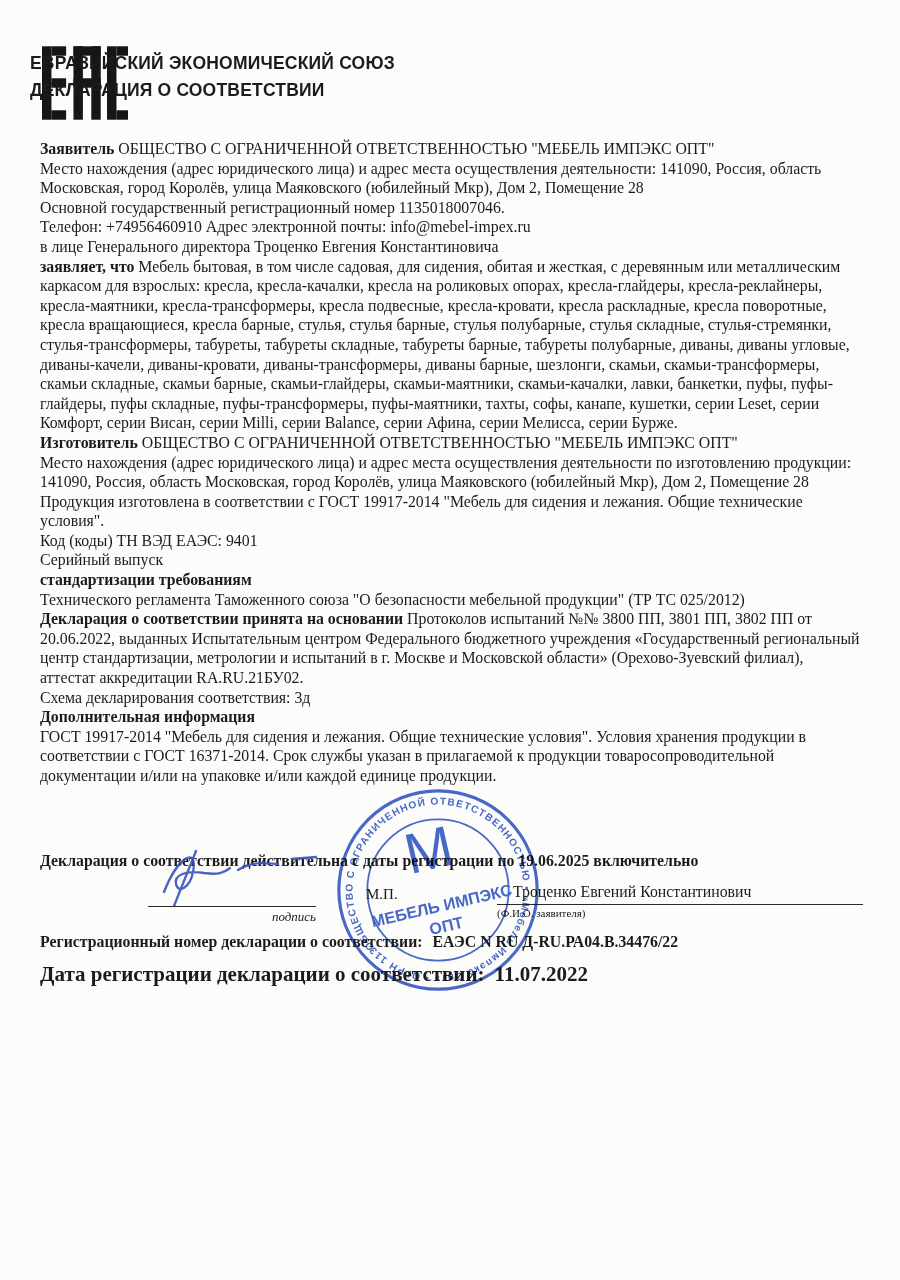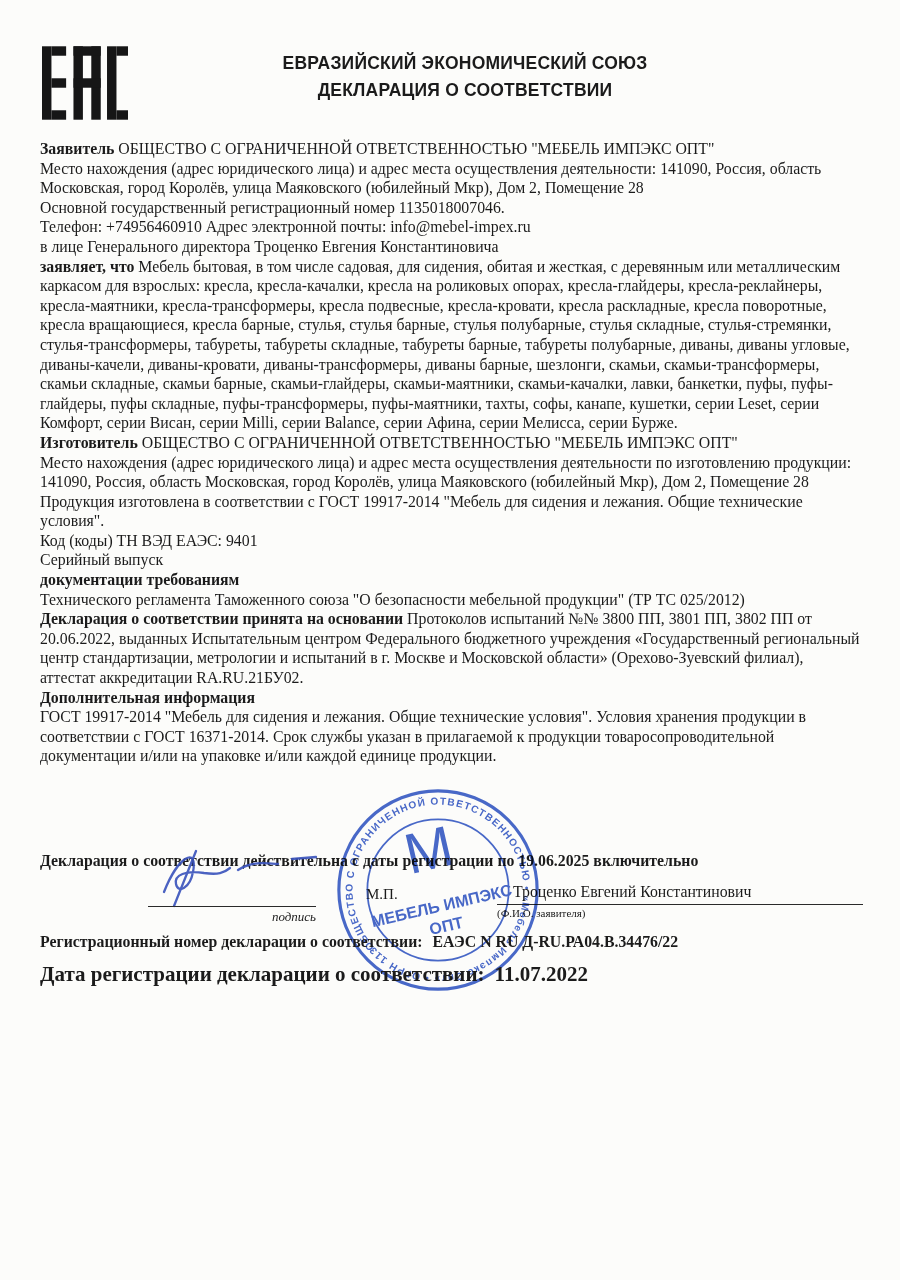--- a/index.html
+++ b/index.html
@@ -9,21 +9,20 @@
     background:#fcfcfa;
     overflow:hidden;
     font-family:"Liberation Serif", serif;
     color:#1b1b1b;
   }
   
   .eac-logo{position:absolute;left:42px;top:46px;}
   .doc-title{
     position:absolute;left:0;top:50px;width:100%;
     padding-left:30px;box-sizing:border-box;
-    text-align:center;
     font-family:"Liberation Sans", sans-serif;
     font-weight:bold;font-size:17.5px;line-height:27px;
     letter-spacing:.2px;
   }
   
   .doc-body{
     position:absolute;left:40px;top:139px;width:822px;
     font-size:15.8px;line-height:19.6px;
   }
   .doc-body p{margin:0;}
@@ -79,23 +78,24 @@
     <p><span class="b">Заявитель</span> <span>ОБЩЕСТВО С ОГРАНИЧЕННОЙ ОТВЕТСТВЕННОСТЬЮ "МЕБЕЛЬ ИМПЭКС ОПТ"</span></p>
     <p>Место нахождения (адрес юридического лица) и адрес места осуществления деятельности: 141090, Россия, область Московская, город Королёв, улица Маяковского (юбилейный Мкр), Дом 2, Помещение 28</p>
     <p>Основной государственный регистрационный номер 1135018007046.</p>
     <p>Телефон: +74956460910 Адрес электронной почты: info@mebel-impex.ru</p>
     <p>в лице Генерального директора Троценко Евгения Константиновича</p>
     <p><span class="b">заявляет, что</span> <span>Мебель бытовая, в том числе садовая, для сидения, обитая и жесткая, с деревянным или металлическим каркасом для взрослых: кресла, кресла-качалки, кресла на роликовых опорах, кресла-глайдеры, кресла-реклайнеры, кресла-маятники, кресла-трансформеры, кресла подвесные, кресла-кровати, кресла раскладные, кресла поворотные, кресла вращающиеся, кресла барные, стулья, стулья барные, стулья полубарные, стулья складные, стулья-стремянки, стулья-трансформеры, табуреты, табуреты складные, табуреты барные, табуреты полубарные, диваны, диваны угловые, диваны-качели, диваны-кровати, диваны-трансформеры, диваны барные, шезлонги, скамьи, скамьи-трансформеры, скамьи складные, скамьи барные, скамьи-глайдеры, скамьи-маятники, скамьи-качалки, лавки, банкетки, пуфы, пуфы-глайдеры, пуфы складные, пуфы-трансформеры, пуфы-маятники, тахты, софы, канапе, кушетки, серии Leset, серии Комфорт, серии Висан, серии Milli, серии Balance, серии Афина, серии Мелисса, серии Бурже.</span></p>
     <p><span class="b">Изготовитель</span> <span>ОБЩЕСТВО С ОГРАНИЧЕННОЙ ОТВЕТСТВЕННОСТЬЮ "МЕБЕЛЬ ИМПЭКС ОПТ"</span></p>
     <p>Место нахождения (адрес юридического лица) и адрес места осуществления деятельности по изготовлению продукции: 141090, Россия, область Московская, город Королёв, улица Маяковского (юбилейный Мкр), Дом 2, Помещение 28 Продукция изготовлена в соответствии с ГОСТ 19917-2014 "Мебель для сидения и лежания. Общие технические условия".</p>
     <p>Код (коды) ТН ВЭД ЕАЭС: 9401</p>
     <p>Серийный выпуск</p>
-    <p class="b">документации требованиям</p>
+    <p class="b">стандартизации требованиям</p>
     <p>Технического регламента Таможенного союза "О безопасности мебельной продукции" (ТР ТС 025/2012)</p>
     <p><span class="b">Декларация о соответствии принята на основании</span> <span>Протоколов испытаний №№ 3800 ПП, 3801 ПП, 3802 ПП от 20.06.2022, выданных Испытательным центром Федерального бюджетного учреждения «Государственный региональный центр стандартизации, метрологии и испытаний в г. Москве и Московской области» (Орехово-Зуевский филиал), аттестат аккредитации RA.RU.21БУ02.</span></p>
+    <p>Схема декларирования соответствия: 3д</p>
     <p class="b">Дополнительная информация</p>
     <p>ГОСТ 19917-2014 "Мебель для сидения и лежания. Общие технические условия". Условия хранения продукции в соответствии с ГОСТ 16371-2014. Срок службы указан в прилагаемой к продукции товаросопроводительной документации и/или на упаковке и/или каждой единице продукции.</p>
   </main>
 
   <p class="validity-line">Декларация о соответствии действительна с даты регистрации по 19.06.2025 включительно</p>
 
   <svg class="sig-squiggle" width="200" height="62" viewBox="0 0 200 62" aria-hidden="true">
     <g fill="none" stroke="#3c55bd" stroke-width="2.3" stroke-linecap="round" opacity="0.92">
       <path d="M 14 46 C 28 10, 48 0, 43 26 C 40 42, 28 48, 26 38 C 24 29, 36 24, 54 27 C 68 29, 74 27, 80 22"></path>
       <path d="M 46 5 L 24 60"></path>

